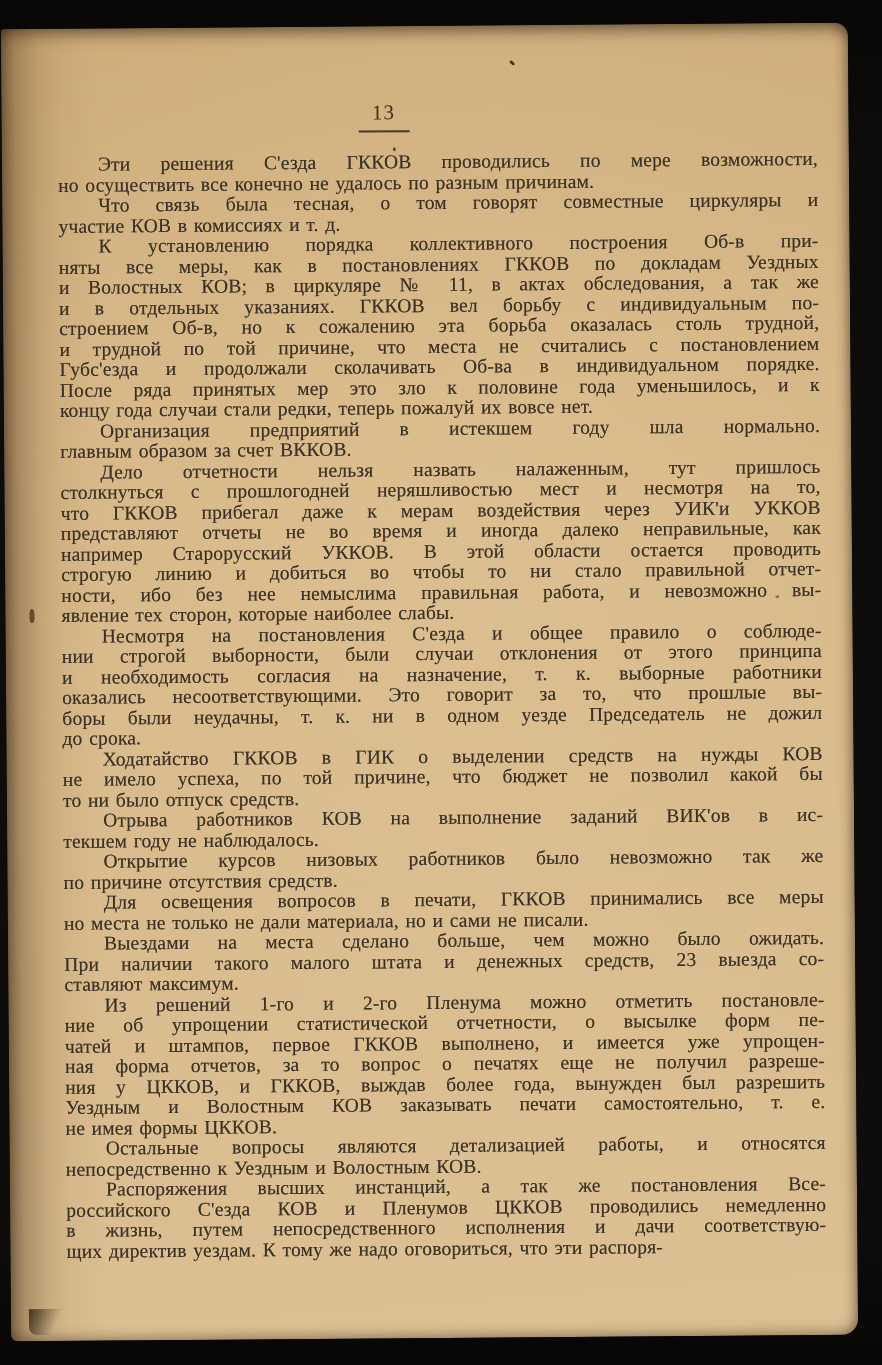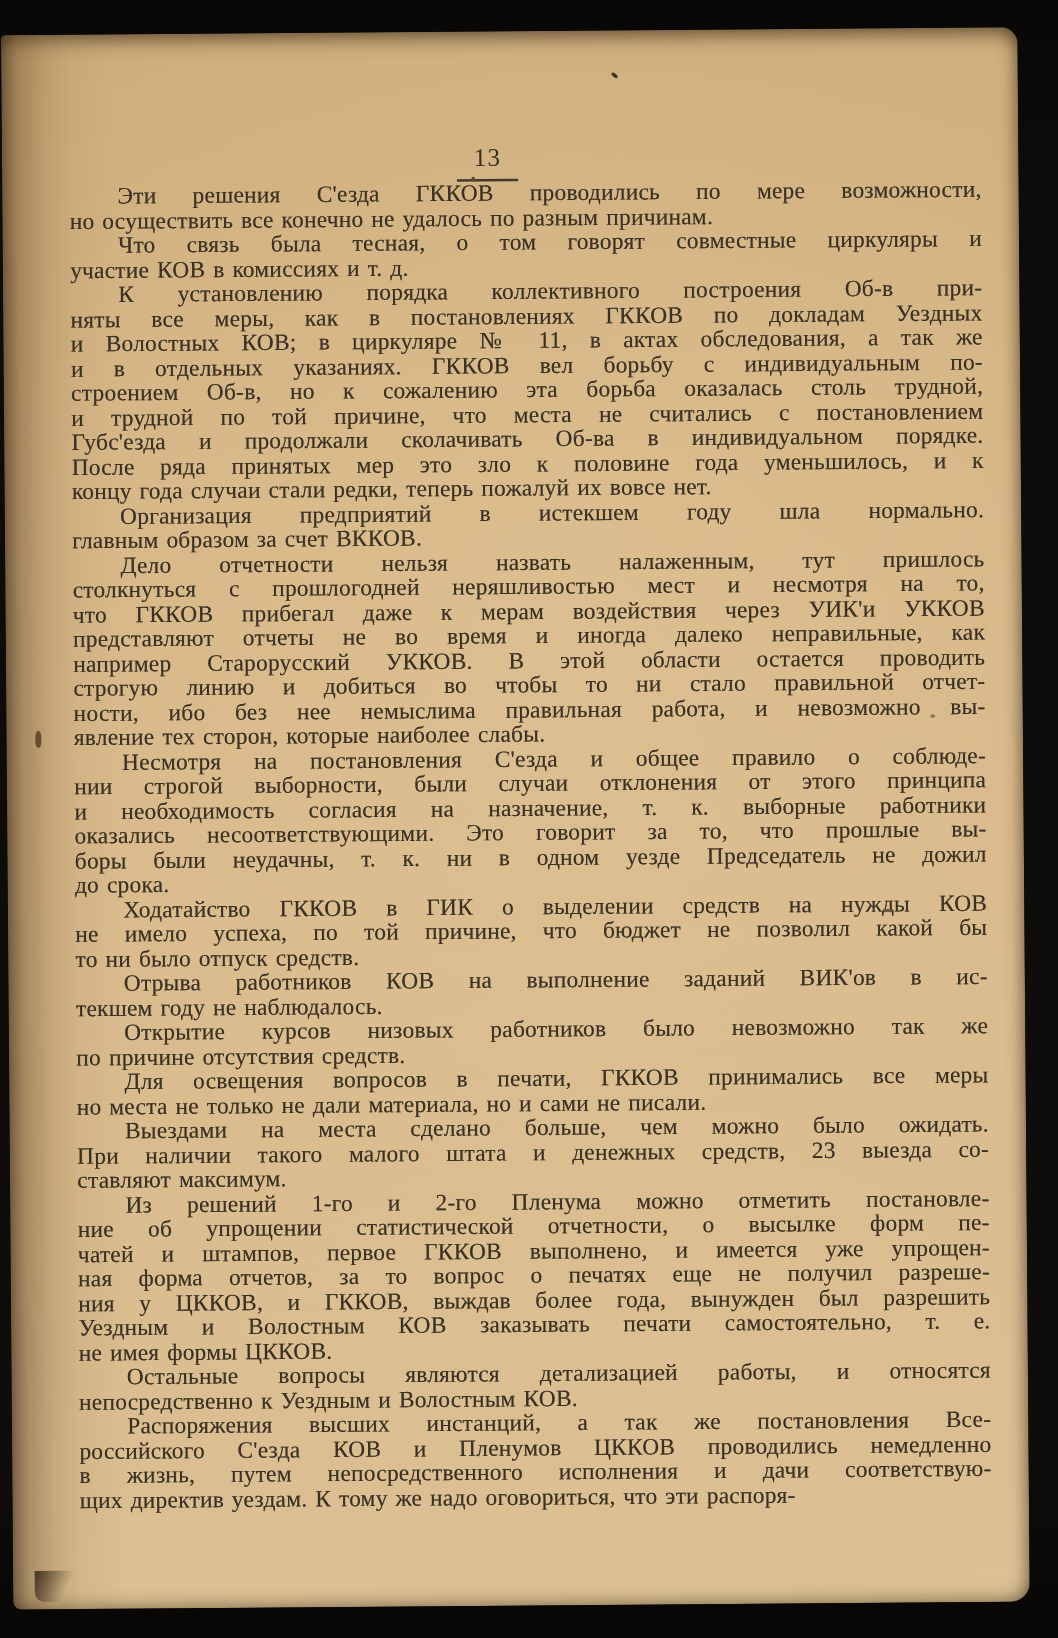--- a/index.html
+++ b/index.html
@@ -44,22 +44,21 @@
       rgba(118,86,46,0.20) 36px,
       rgba(140,105,60,0.09) 58px,
       rgba(140,105,60,0) 95px);
     pointer-events: none;
   }
   .page-number-wrap {
     position: absolute;
     left: 334px;
     top: 74px;
     width: 96px;
-    text-align: right;
-    margin-top: 19px;
+    text-align: center;
   }
   .page-number {
     display: inline-block;
     font-size: 21px;
     letter-spacing: 1px;
     color: #3a3022;
     padding: 0 14px 5px 14px;
     border-bottom: 2px solid #453929;
   }
   .text-block {

